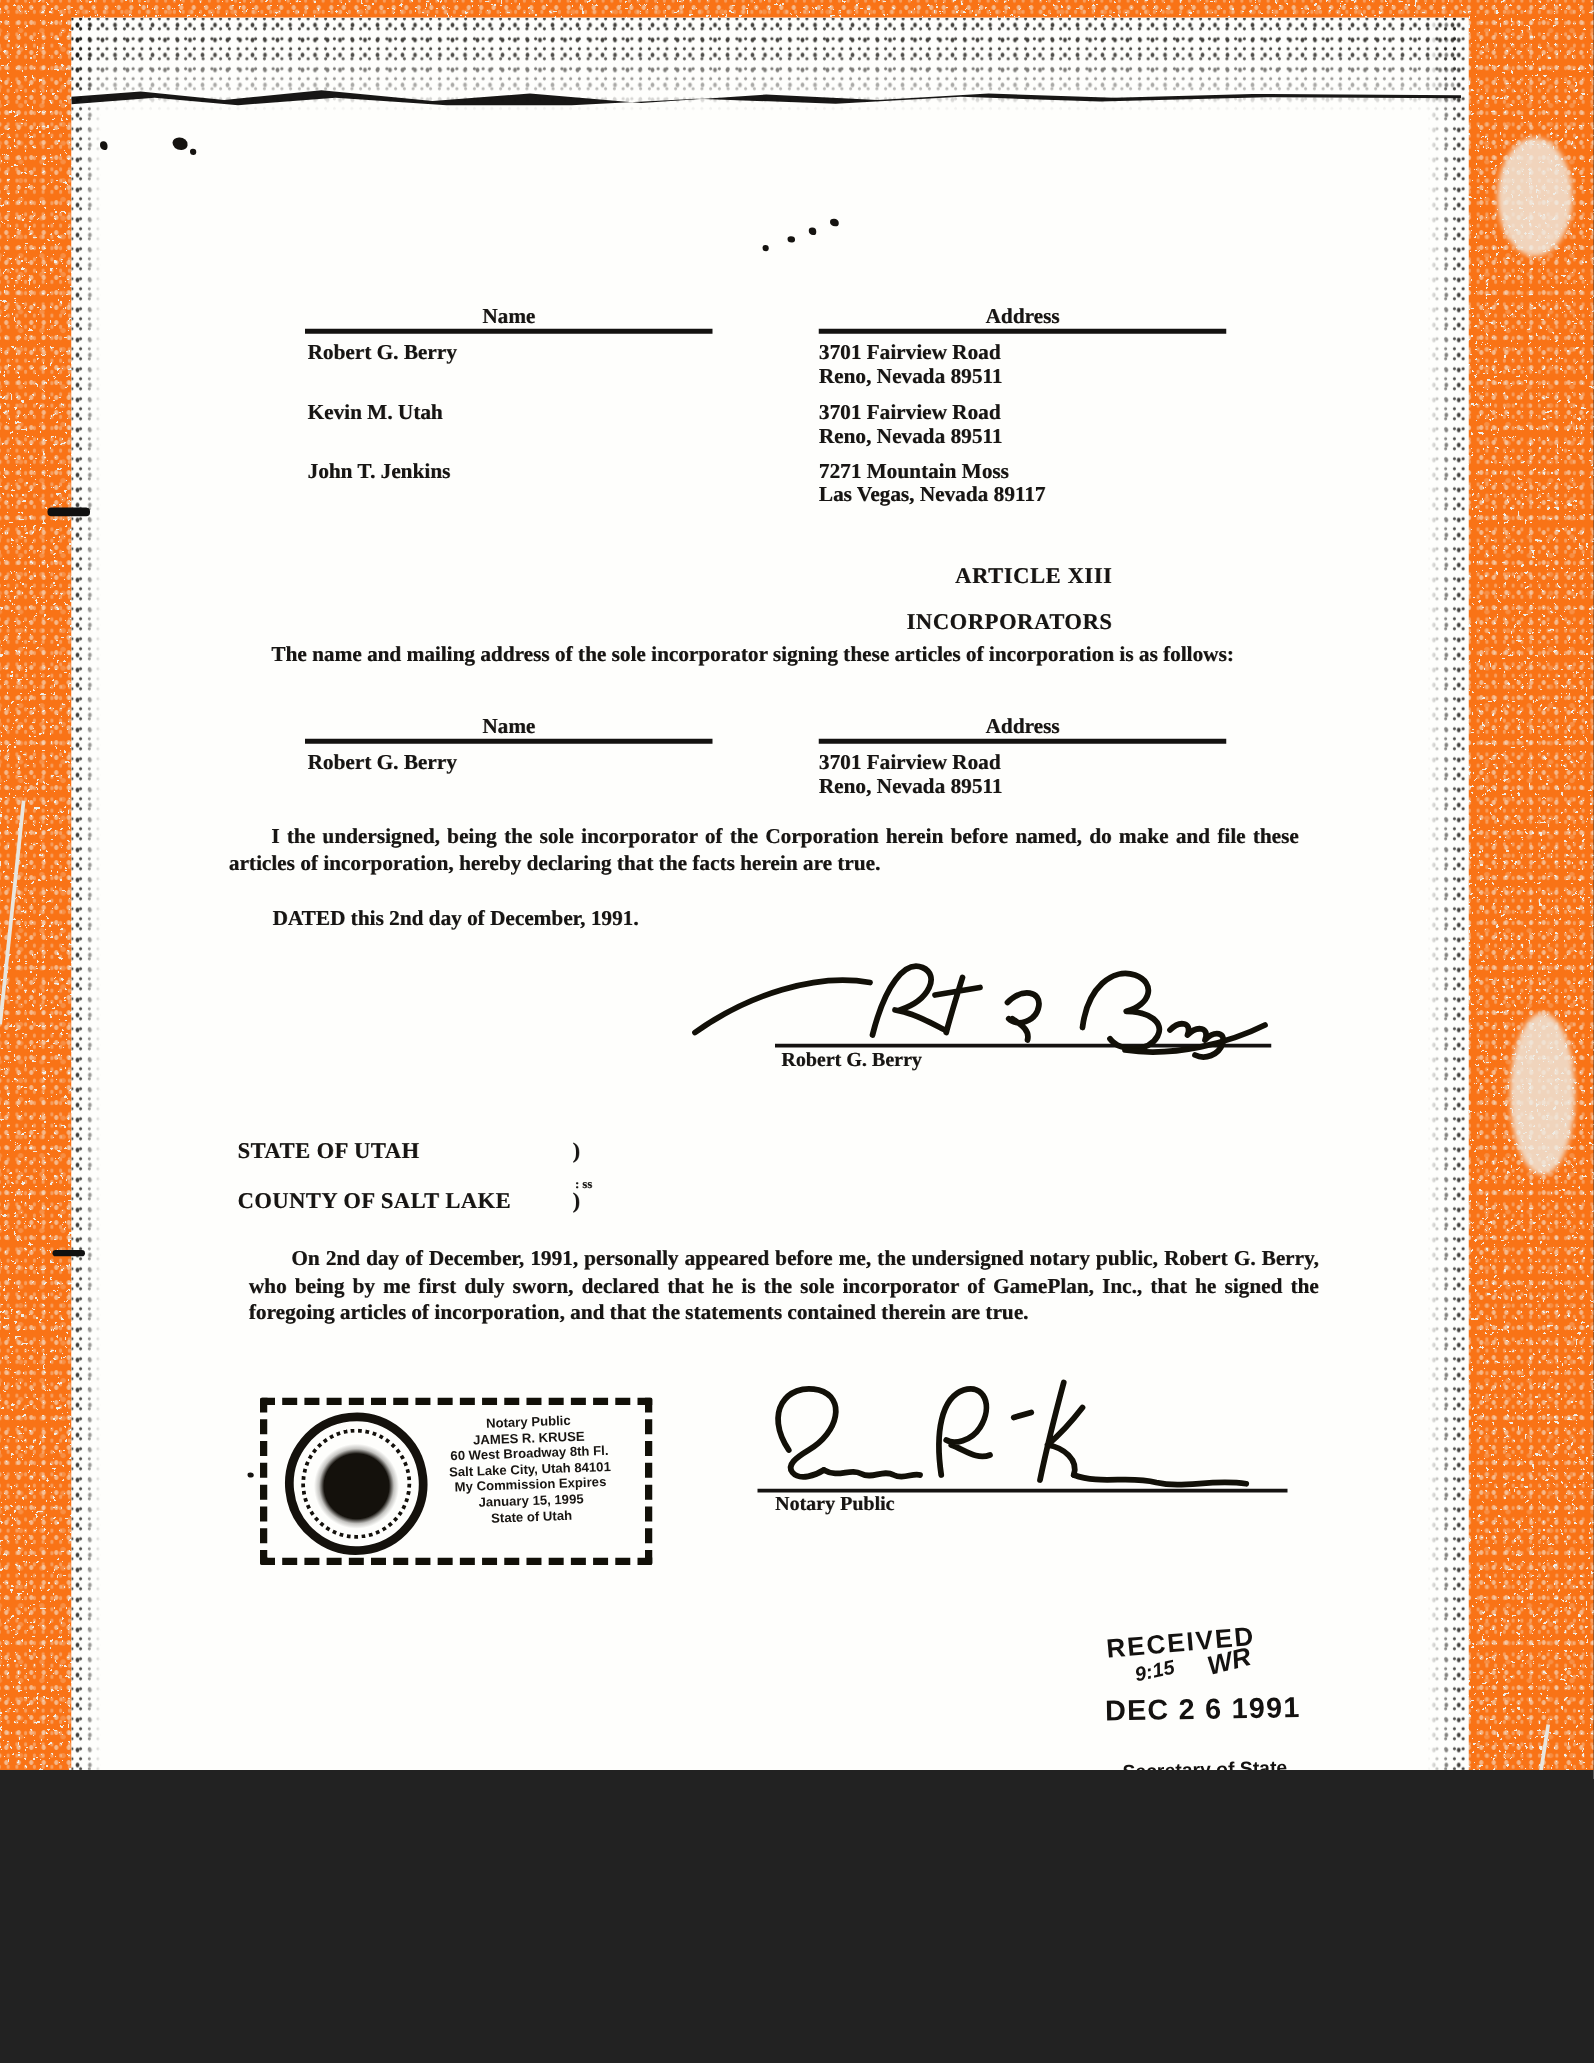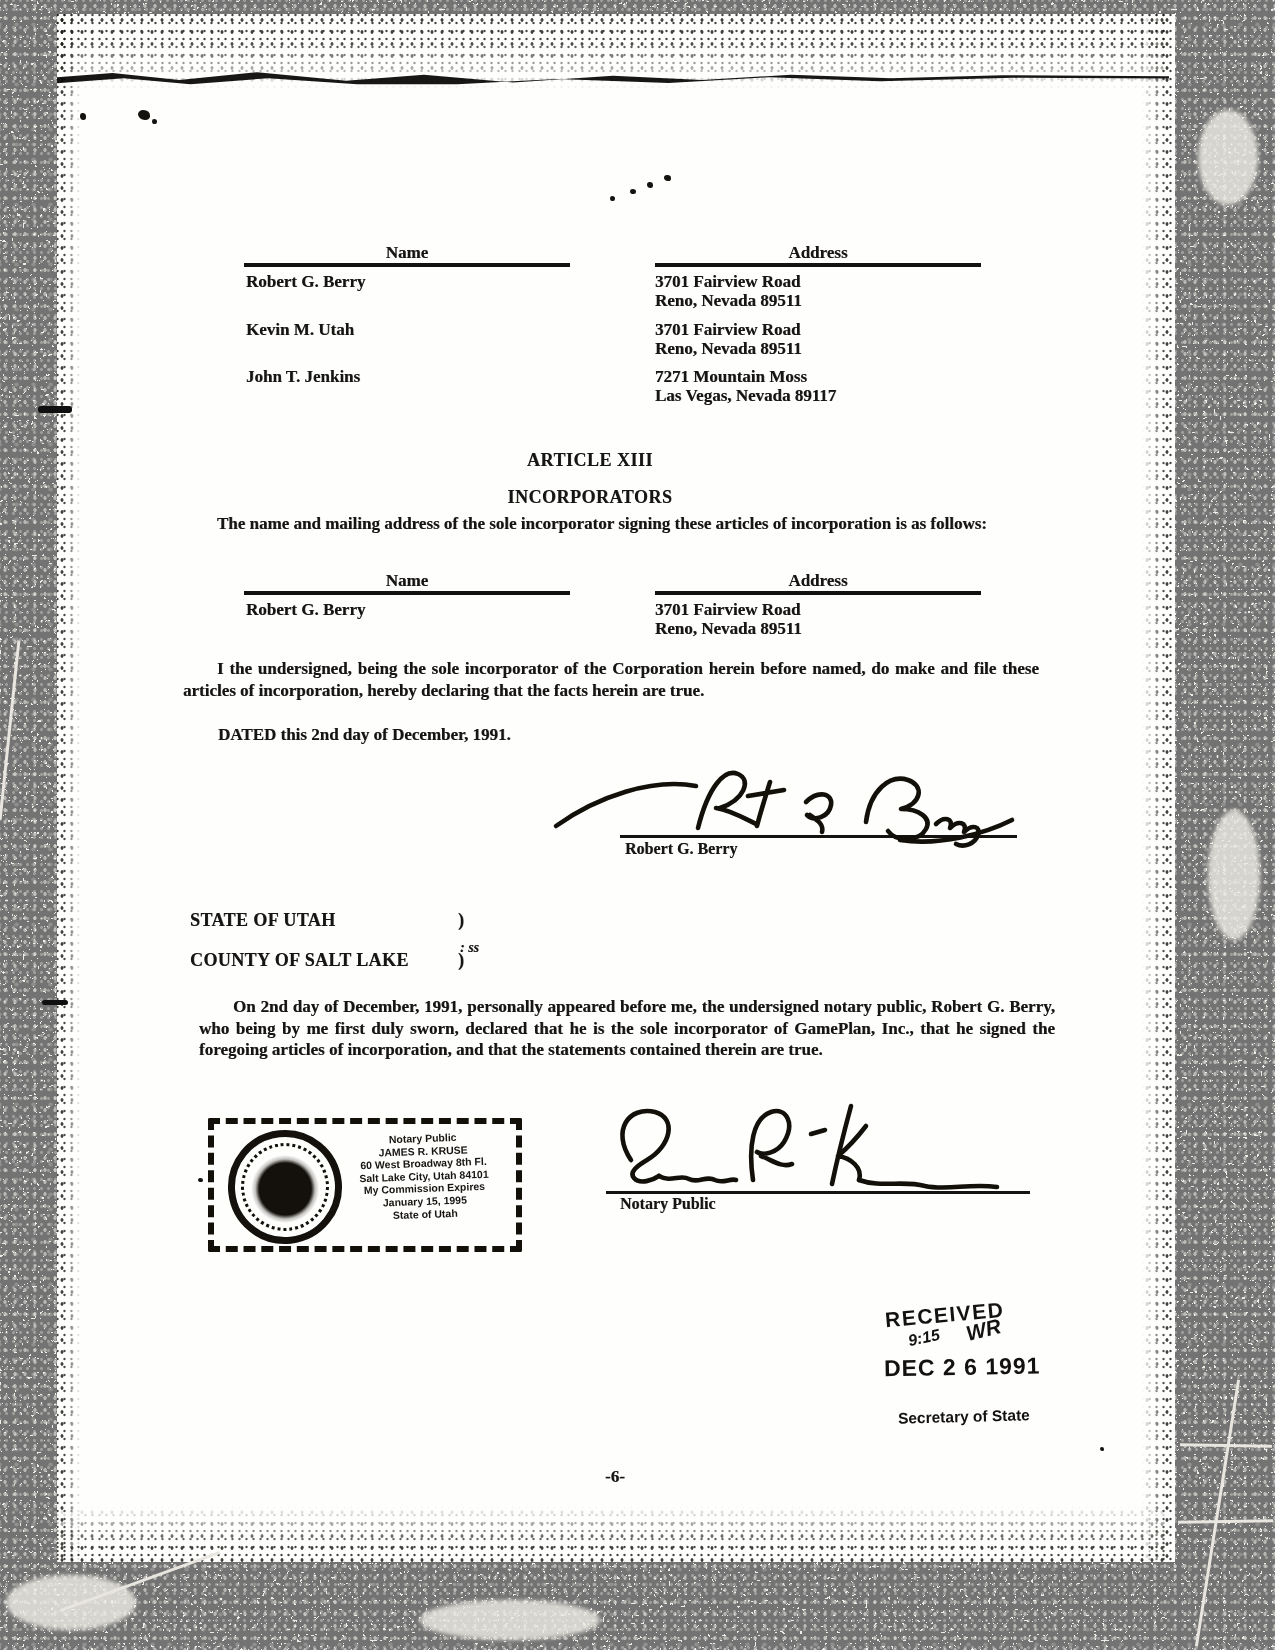--- a/index.html
+++ b/index.html
@@ -1,17 +1,17 @@
 <!DOCTYPE html>
 <html><head>
 <meta charset="utf-8">
 <style>
   html,body{margin:0;padding:0;background:#222;}
-  .page{position:relative;width:1275px;height:1650px;overflow:hidden;
-        background:#737373;font-family:"Liberation Serif","DejaVu Serif",serif;}
+  .page{position:relative;width:1275px;height:1416px;overflow:hidden;
+        background:#f97316;font-family:"Liberation Serif","DejaVu Serif",serif;}
   
   .frame{position:absolute;inset:0;z-index:0;}
   .frame-dots{position:absolute;inset:0;
     background-image:
       radial-gradient(rgba(242,240,233,.55) 1.3px, transparent 2px),
       radial-gradient(rgba(242,240,233,.35) 1px, transparent 1.6px),
       radial-gradient(rgba(242,240,233,.22) 1.8px, transparent 2.6px);
     background-size:10px 12px,7px 9px,17px 15px;
     background-position:0 0,3px 5px,8px 2px;}
   .blotch{position:absolute;background:#efede6;filter:blur(2px);border-radius:50%;opacity:.8;}
@@ -35,21 +35,21 @@
     -webkit-mask-image:linear-gradient(to top,#000 30%,transparent);mask-image:linear-gradient(to top,#000 30%,transparent);}
   .streak{position:absolute;left:57px;top:68px;width:1112px;height:17px;background:#0c0b0a;opacity:.95;z-index:2;
     clip-path:polygon(0 55%,5% 30%,11% 70%,18% 25%,26% 75%,33% 40%,41% 85%,50% 45%,58% 70%,66% 40%,75% 60%,85% 42%,100% 48%,100% 62%,86% 58%,74% 78%,64% 55%,55% 88%,45% 65%,36% 95%,27% 95%,19% 60%,12% 95%,6% 60%,0 90%);}
   .speck{position:absolute;background:#151310;border-radius:45% 55% 40% 60%;z-index:2;}
   
   .content{position:absolute;inset:0;z-index:3;color:#171513;}
   .content div{position:absolute;}
   .doc{font-weight:700;font-size:17px;line-height:19px;text-shadow:.4px 0 0 rgba(23,21,19,.55);}
   .hdr{width:326px;height:20px;text-align:center;border-bottom:4px solid #141210;}
   .para{width:856px;text-align:justify;text-indent:34px;line-height:21.5px;}
-  .heading{width:600px;text-align:center;font-size:18px;letter-spacing:.5px;line-height:20px;}
+  .heading{width:600px;text-align:right;font-size:18px;letter-spacing:.5px;line-height:20px;}
   .venue-txt{font-size:18px;letter-spacing:.4px;}
   .sigline{height:3px;background:#151311;}
   .typed{font-size:16px;}
   .sig-svg{position:absolute;z-index:3;}
   .sig-svg path{fill:none;stroke:#121008;stroke-width:4.6;stroke-linecap:round;stroke-linejoin:round;}
   
   .stamp-box{left:208px;top:1118px;width:302px;height:122px;border:6px dashed #121008;border-radius:2px;}
   .seal{left:14px;top:6px;width:100px;height:100px;border:7px solid #14110c;border-radius:50%;
         transform:rotate(-6deg);
         background:radial-gradient(circle at 50% 52%, #14110c 0 26px, rgba(20,17,12,.25) 30px, transparent 34px);}
@@ -158,21 +158,21 @@
       <path d="M258,40 C270,28 285,31 283,43 C281,55 266,60 259,53 M262,53 C269,58 276,62 274,70"></path>
       <path d="M318,60 C322,28 342,12 360,18 C377,24 373,42 353,47 C371,47 384,56 378,67 C371,80 348,80 340,69"></path>
       <path d="M388,62 C396,54 406,56 402,66 C410,58 420,60 416,70 C424,62 433,64 430,73 C427,82 416,86 408,82"></path>
       <path d="M352,78 C392,84 436,72 464,58"></path>
     </svg>
     <div class="sigline" style="left:620px;top:835px;width:397px;"></div>
     <div class="doc typed" style="left:625px;top:839px;">Robert G. Berry</div>
 
     <div class="doc venue-txt" style="left:190px;top:911px;">STATE OF UTAH</div>
     <div class="doc venue-txt" style="left:458px;top:911px;">)</div>
-    <div class="doc" style="left:460px;top:938px;font-size:14px;font-style:italic;">: ss</div>
+    <div class="doc" style="left:460px;top:938px;font-size:10px;">: ss</div>
     <div class="doc venue-txt" style="left:190px;top:951px;text-align:center;">COUNTY OF SALT LAKE</div>
     <div class="doc venue-txt" style="left:458px;top:951px;">)</div>
 
     <div class="doc para" style="left:183px;top:996px;margin-left:16px;">On 2nd day of December, 1991, personally appeared before me, the undersigned notary public, Robert G. Berry, who being by me first duly sworn, declared that he is the sole incorporator of GamePlan, Inc., that he signed the foregoing articles of incorporation, and that the statements contained therein are true.</div>
 
     <div class="stamp-box">
       <div class="seal"></div>
       <div class="stamp-text">
         <div style="position:static;">Notary Public</div>
         <div style="position:static;">JAMES R. KRUSE</div>

